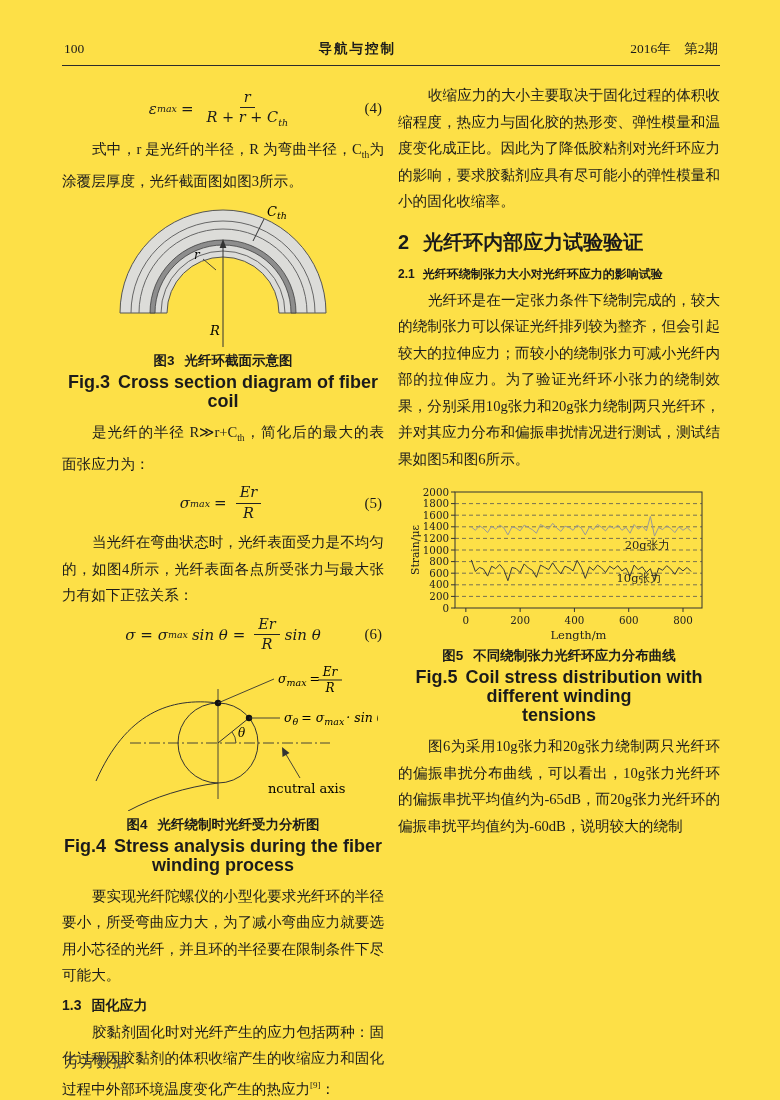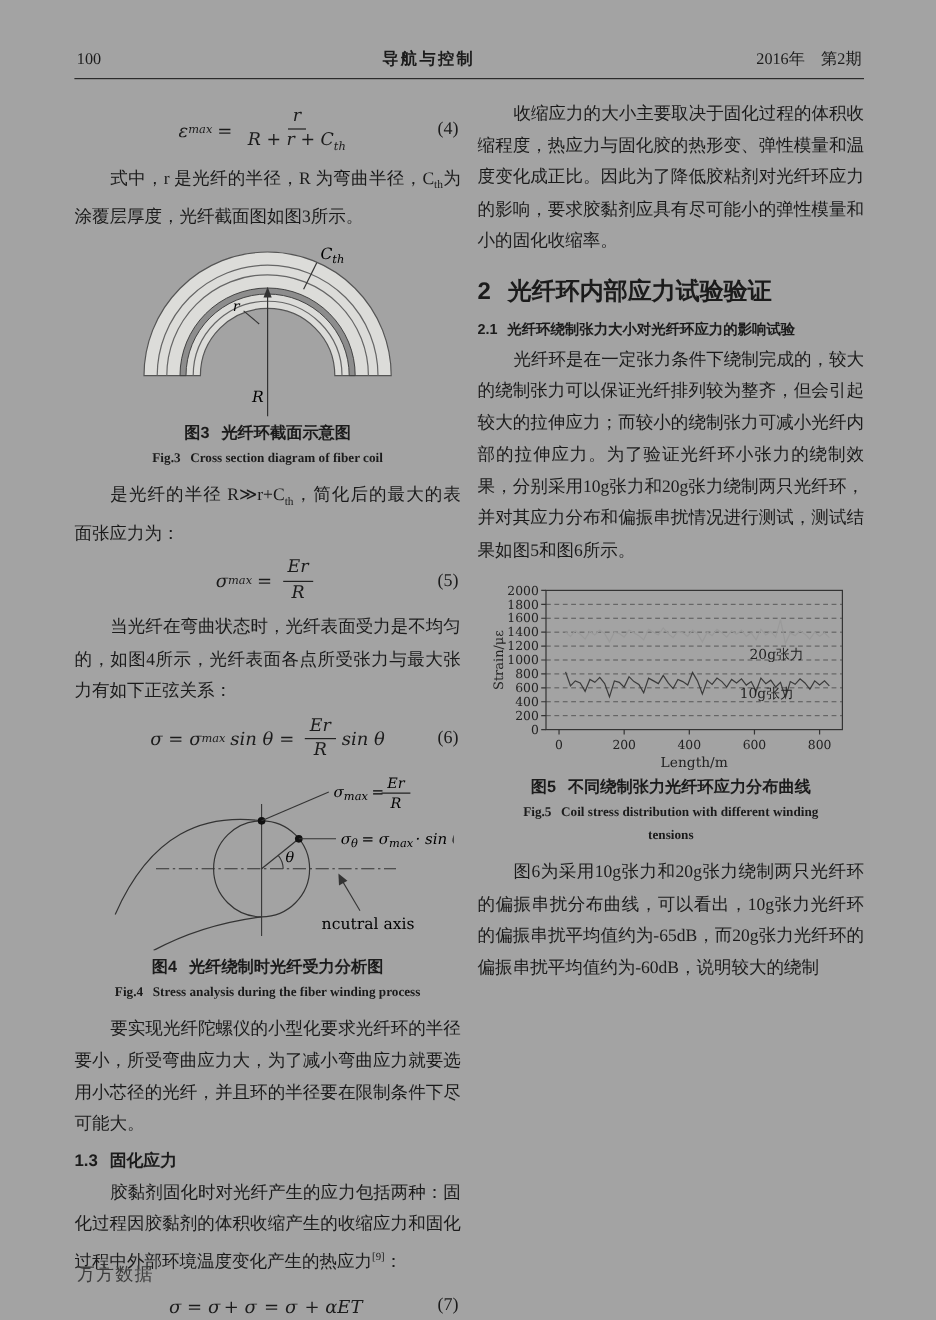--- a/index.html
+++ b/index.html
@@ -1,16 +1,16 @@
 <!DOCTYPE html>
 <html><head>
 <meta charset="utf-8">
 <style>
   html,body{margin:0;padding:0;background:#e9e9e6;}
-  .page{position:relative;width:780px;height:1100px;background:#a3a3a3;margin:0 auto;
+  .page{position:relative;width:780px;height:1100px;background:#fde047;margin:0 auto;
         font-family:"Liberation Serif",serif;color:#1b1b1b;overflow:hidden;box-sizing:border-box;}
   .content{position:absolute;left:62px;top:40px;width:658px;}
 
   .pagehead{display:flex;justify-content:space-between;align-items:baseline;
             font-size:13.5px;padding:0 2px 7px 2px;border-bottom:1.8px solid #2b2b2b;}
   .pagehead .journal{font-weight:bold;letter-spacing:2px;}
 
   .cols{display:flex;gap:14px;margin-top:16px;}
   .col{width:322px;}
 
@@ -23,21 +23,21 @@
   .equation .eq-no{position:absolute;right:2px;font-style:normal;font-family:"Liberation Serif",serif;}
   .frac{display:inline-flex;flex-direction:column;align-items:center;vertical-align:middle;
         margin:0 5px;line-height:1.2;font-size:14.5px;}
   .frac .num{padding:0 4px 1px 4px;border-bottom:1.2px solid #222;}
   .frac .den{padding:1px 4px 0 4px;}
   .equation sub, .svgtext tspan.sub{font-size:9.5px;}
 
   .figure{text-align:center;margin:6px 0 8px 0;}
   .cap-zh{font-family:"Liberation Sans",sans-serif;font-weight:bold;font-size:13.5px;margin-top:5px;}
   .cap-zh .tag{margin-right:10px;}
-  .cap-en{font-family:Liberation Serif, serif;font-weight:bold;font-size:11px;margin-top:3px;line-height:19px;}
+  .cap-en{font-family:Liberation Sans, sans-serif;font-weight:bold;font-size:18px;margin-top:3px;line-height:19px;}
   .cap-en .tag{margin-right:8px;}
 
   .h-sub{font-family:"Liberation Sans",sans-serif;font-weight:bold;font-size:14px;
          margin:8px 0 4px 0;}
   .h-sub .num{margin-right:10px;}
   .h-main{font-family:"Liberation Sans",sans-serif;font-weight:bold;font-size:20px;
           margin:14px 0 10px 0;}
   .h-main .num{margin-right:14px;}
   .h-sub21{font-family:"Liberation Sans",sans-serif;font-weight:bold;font-size:12px;margin:6px 0 4px 0;}
   .h-sub21 .num{margin-right:8px;}

